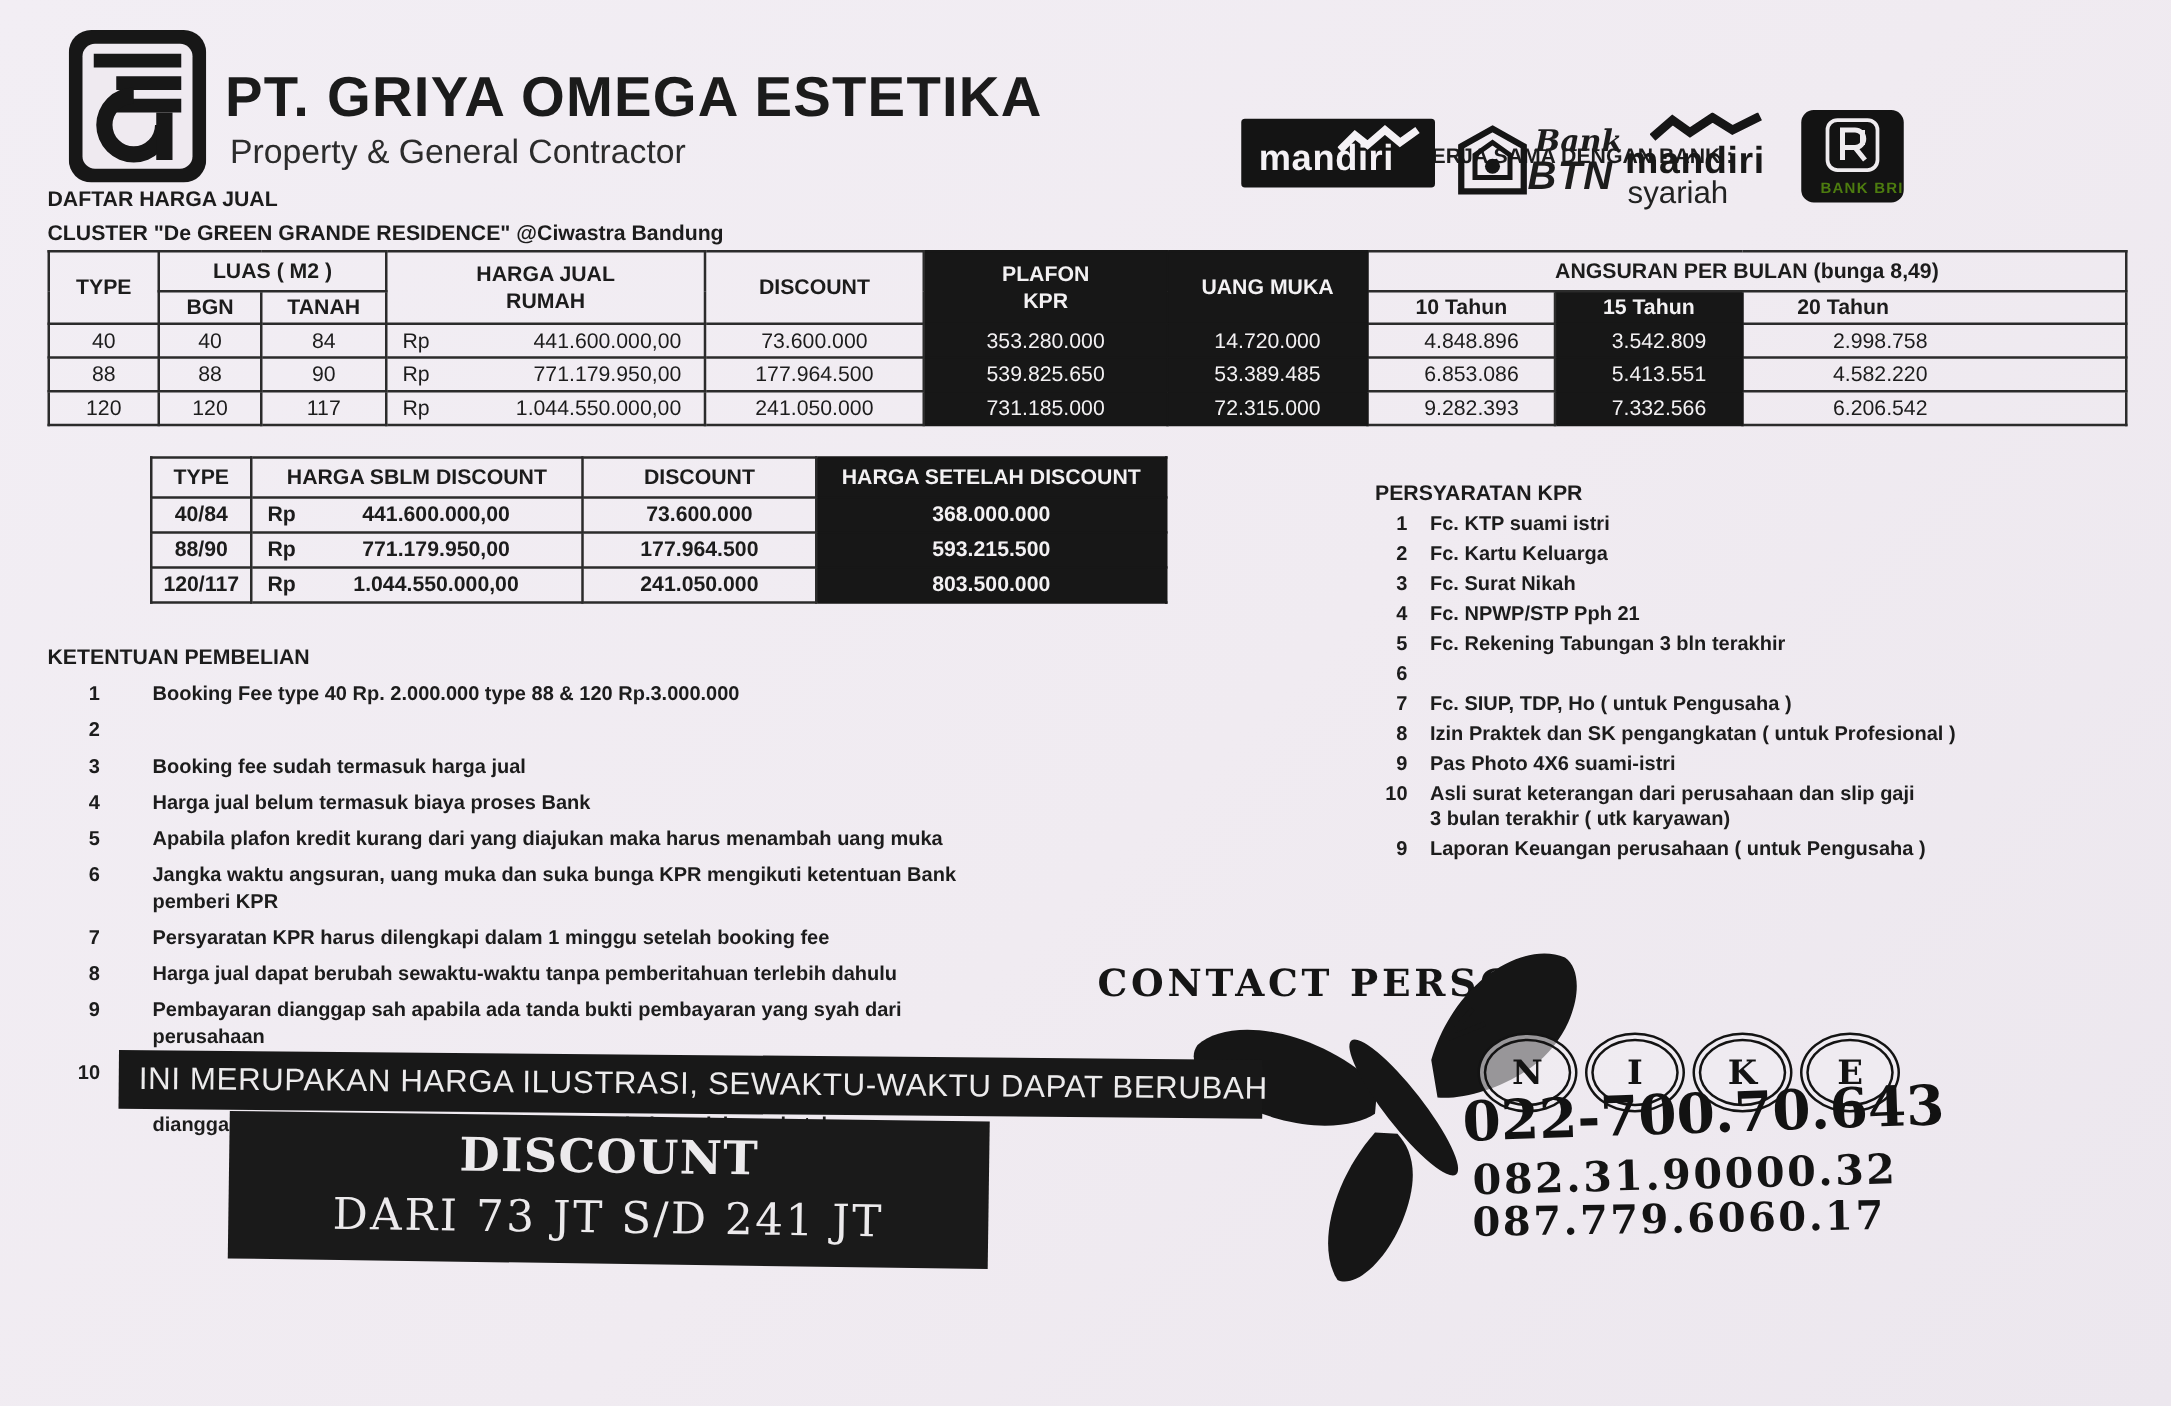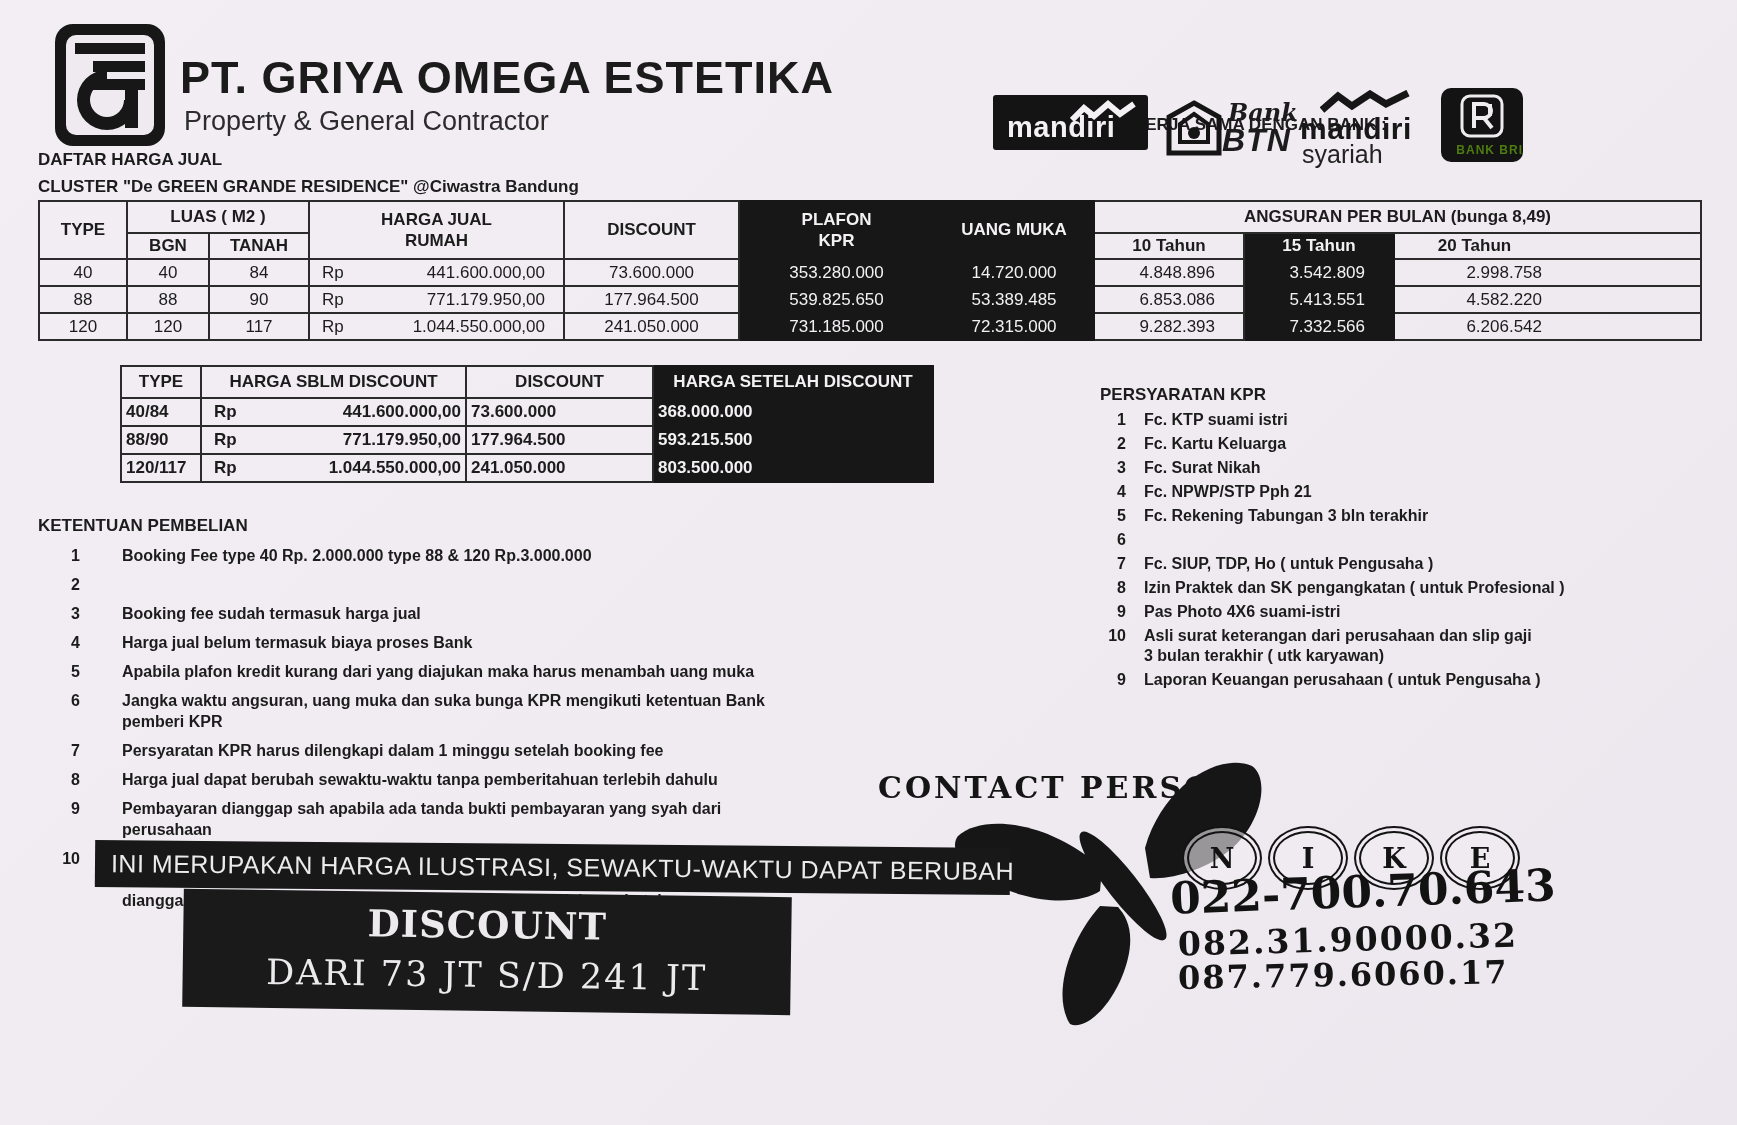--- a/index.html
+++ b/index.html
@@ -44,21 +44,21 @@
   td.harga .rp{float:left;padding-left:8px;}
   .dark{background:#171717;color:#f3f1f3;border-color:#171717 !important;}
   td.num-r{text-align:right;padding-right:28px;}
   td.t20{text-align:right;padding-right:158px;}
   th.t20h{padding-right:150px;}
   .disc-table{position:absolute;left:120px;top:365px;width:812px;}
   .disc-table th,.disc-table td{border:2px solid #2b2b2b;font-size:17px;padding:1px 4px;}
   .disc-table thead tr{height:32px;}
   .disc-table tbody tr{height:28px;}
   .disc-table th{font-weight:700;text-align:center;}
-  .disc-table td{font-weight:700;}
+  .disc-table td{font-weight:700;text-align:center;}
   
   .section-title{position:absolute;font-size:17px;font-weight:700;}
   .list{position:absolute;}
   .li{display:flex;margin-bottom:8px;}
   .li-num{flex:0 0 30px;text-align:right;font-weight:700;font-size:16px;line-height:21px;}
   .li-body{font-weight:700;font-size:16px;line-height:21px;}
   .ketentuan-list{left:50px;top:545px;width:720px;}
   .ketentuan-list .li-body{margin-left:42px;}
   .persyaratan-list{left:1100px;top:410px;width:600px;}
   .persyaratan-list .li{margin-bottom:4px;}

